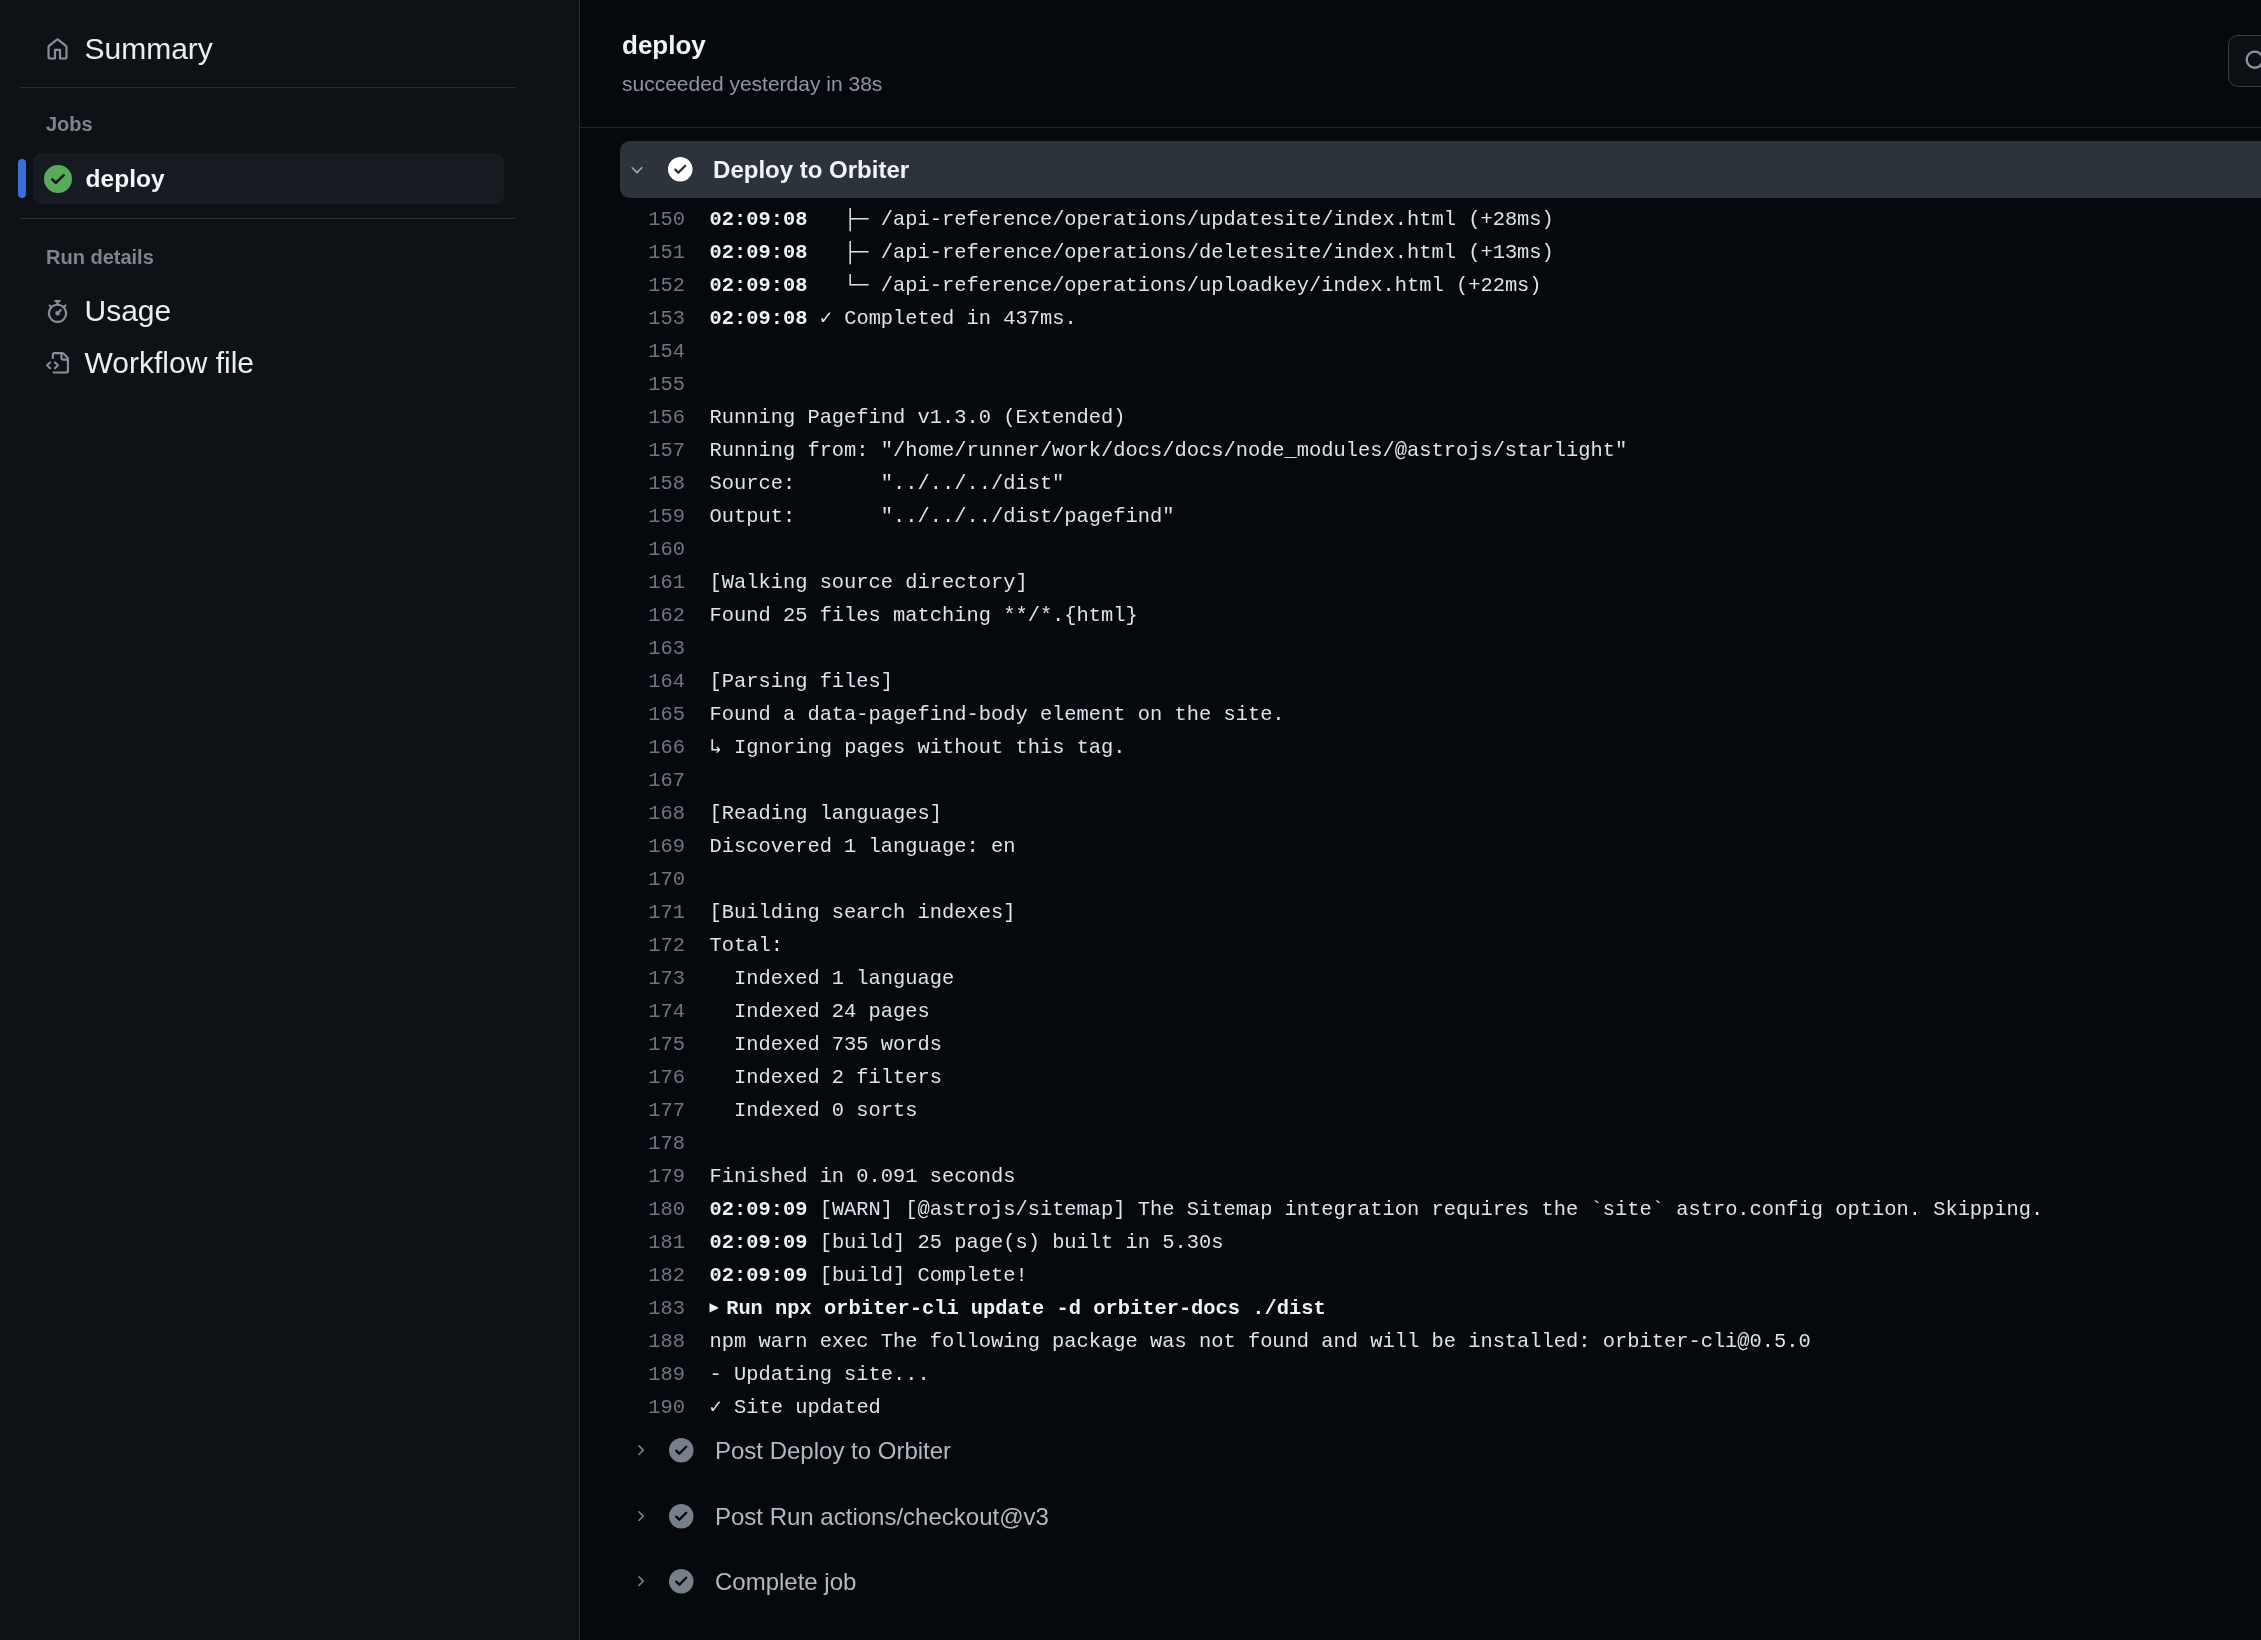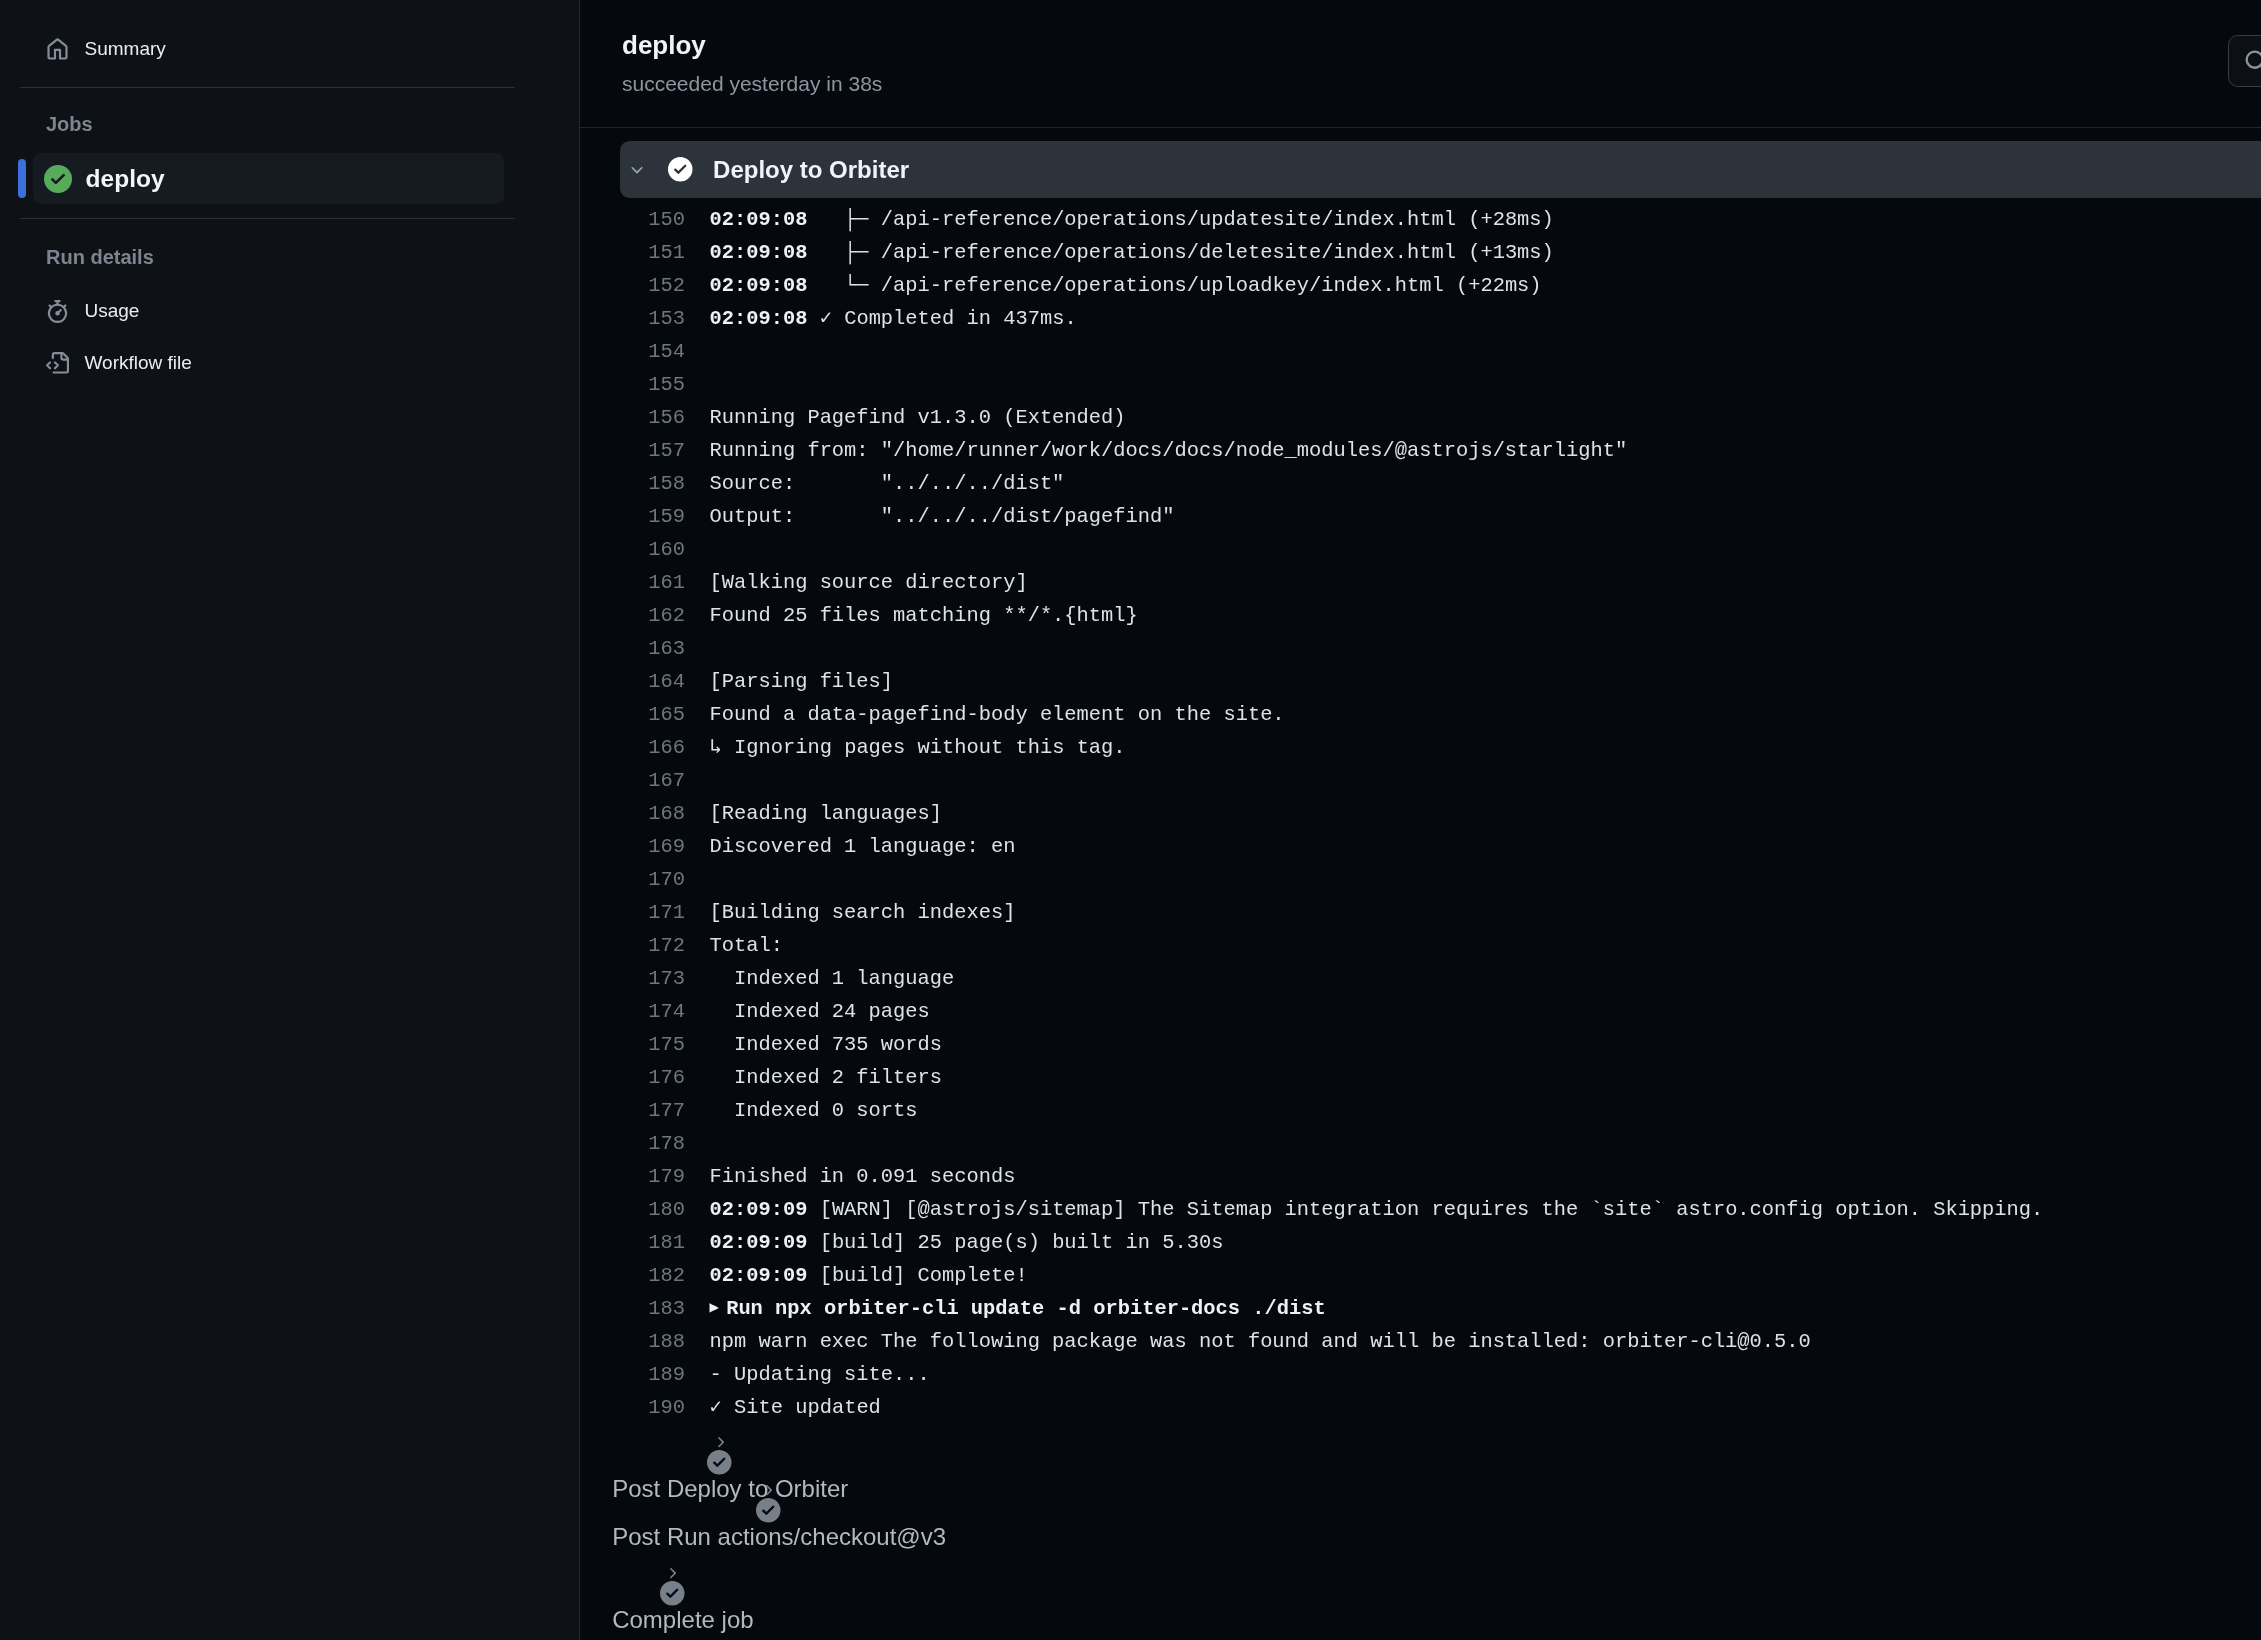--- a/index.html
+++ b/index.html
@@ -17,21 +17,21 @@
     font-family:"Liberation Sans","DejaVu Sans",sans-serif;
     -webkit-font-smoothing:antialiased;
   }
   
   .sidebar{
     position:absolute;left:0;top:0;width:580px;height:100%;
     background:var(--sidebar-bg);border-right:0.8px solid #222831;
   }
   .side-row{
     position:absolute;left:46px;height:36px;display:flex;align-items:center;gap:15.5px;
-    color:#e9eef4;font-size:19px;font-weight:500;cursor:pointer;white-space:nowrap;
+    color:#e9eef4;font-size:30px;font-weight:500;cursor:pointer;white-space:nowrap;
   }
   .side-row .oct{flex:none;color:#868f99;}
   .side-divider{position:absolute;left:19.6px;width:495px;height:0.8px;background:#2a303a;}
   .section-label{
     position:absolute;left:46px;color:#7d8590;font-size:20px;font-weight:600;white-space:nowrap;
   }
   .job-item{
     position:absolute;left:33px;top:153px;width:471px;height:51px;border-radius:8.2px;
     background:#161b22;display:flex;align-items:center;padding-left:10.6px;gap:14px;cursor:pointer;
   }
@@ -65,22 +65,22 @@
   .log .row{
     height:33px;display:flex;align-items:flex-end;
     font-family:"Liberation Mono","DejaVu Sans Mono",monospace;font-size:20.4px;
   }
   .log .ln{flex:none;width:105px;text-align:right;color:#6e7681;cursor:pointer;}
   .log .lc{margin-left:24.5px;white-space:pre;color:#dde3ea;}
   .log .lc .b{font-weight:700;color:#eef2f7;}
   .log .lc .arrow{font-size:15.5px;margin-right:7.3px;display:inline-block;transform:translateY(-1.6px);color:#eef2f7;}
   
   .cstep{
-    position:absolute;left:24px;height:33px;display:flex;align-items:center;
-    padding-left:8.2px;cursor:pointer;flex-direction:column;
+    position:absolute;left:44px;height:33px;display:flex;align-items:center;
+    padding-left:8.2px;cursor:pointer;
   }
   .cstep .chev{flex:none;color:#7d8590;width:16.3px;margin-right:21px;}
   .cstep .check-gray{flex:none;color:#767f8a;margin-right:21px;}
   .cstep .cstep-label{color:#b1b9c1;font-size:24px;white-space:nowrap;}
   svg{display:block;}
 </style>
 </head>
 <body>
 
 <div id="app">

